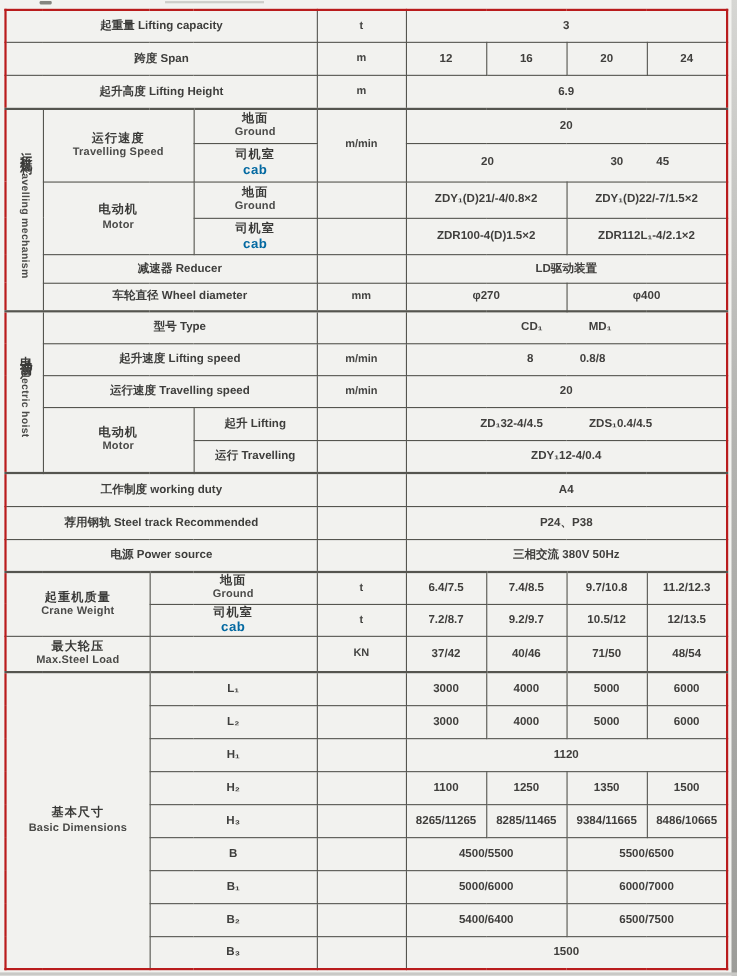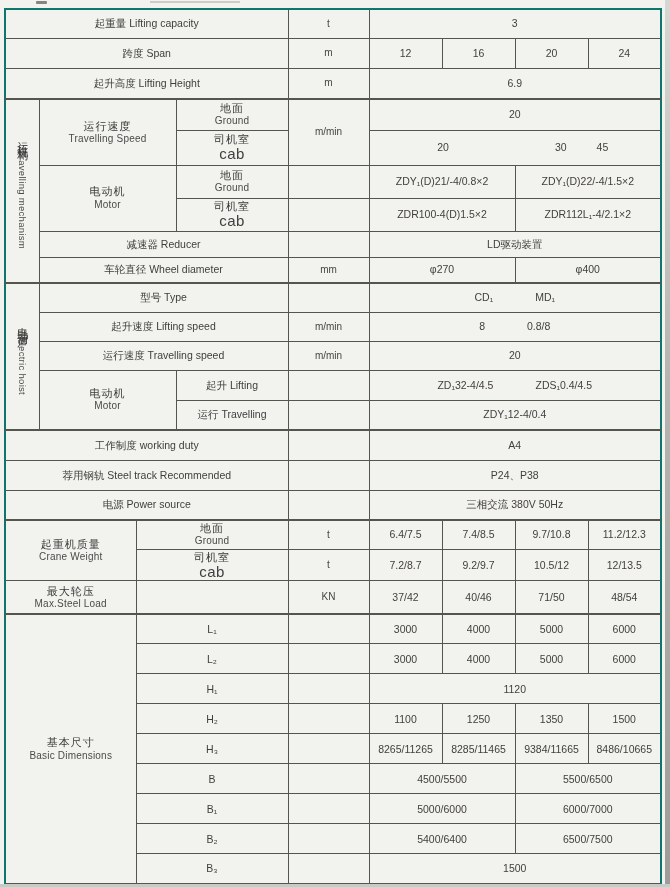--- a/index.html
+++ b/index.html
@@ -12,32 +12,33 @@
   }
   .edge-right{position:absolute; right:0; top:0; width:5px; height:100%;
     background:linear-gradient(180deg,#d6d6d3 0%,#b3b3b0 45%,#9c9c99 100%);}
   .edge-bottom{position:absolute; left:0; bottom:0; width:100%; height:3px; background:#c9c9c6;}
   .mark-top{position:absolute; left:36px; top:1px; width:11px; height:3px; background:#85857f; border-radius:1px;}
   .smudge-top{position:absolute; left:150px; top:1px; width:90px; height:2px; background:#cdcdc8;}
 
   table.spec{
     position:absolute; left:4px; top:8px; width:656px;
     border-collapse:collapse; table-layout:fixed;
-    border:2px solid #0f766e;
+    border:2px solid #b91c1c;
+    font-weight:bold;
   }
   td{
     border:1px solid #55554f;
     padding:1px 2px; text-align:center; vertical-align:middle;
     font-size:10.5px; line-height:1.2; overflow:hidden;
     background:transparent;
   }
   tr.sec > td{border-top-width:2px;}
   .zh{display:block; font-size:11px; letter-spacing:1px; color:#3a3a38;}
   .en{display:block; font-size:10px; letter-spacing:0.2px; color:#4a4a48;}
-  .cab-word{display:block; font-size:15px; letter-spacing:0.5px; line-height:1.05; color:#404040;}
+  .cab-word{display:block; font-size:12px; letter-spacing:0.5px; line-height:1.05; color:#0369a1;}
   .unit{font-size:10px; color:#454543;}
   .val{font-size:10.5px; color:#403f3d;}
   .vcell{padding:0;}
   .vwrap{display:flex; flex-direction:column; align-items:center; justify-content:center; height:100%;}
   .vzh{writing-mode:vertical-rl; text-orientation:upright; font-size:11px; letter-spacing:3px; color:#3a3a38;}
   .ven{writing-mode:vertical-rl; text-orientation:mixed; font-size:9.5px; margin-top:7px; color:#4a4a48; letter-spacing:0.3px;}
   .pair{display:flex; justify-content:center; align-items:center; gap:42px;}
   .trio{position:relative; height:14px;}
   .trio span{position:absolute; top:0; transform:translateX(-50%); white-space:nowrap;}
   .trio .p25{left:25%;} .trio .p50{left:50%;margin-left:46px;} .trio .p75{left:75%;margin-left:16px;}
@@ -125,21 +126,21 @@
       <td colspan="2" rowspan="2">
         <span class="zh">电动机</span>
         <span class="en">Motor</span>
       </td>
       <td>
         <span class="zh">地面</span>
         <span class="en">Ground</span>
       </td>
       <td class="unit"></td>
       <td colspan="2" class="val">ZDY₁(D)21/-4/0.8×2</td>
-      <td colspan="2" class="val">ZDY₁(D)22/-4/1.5×2</td>
+      <td colspan="2" class="val">ZDY₁(D)22/-7/1.5×2</td>
     </tr>
 
     <tr class="h33">
       <td>
         <span class="zh">司机室</span>
         <span class="cab-word">cab</span>
       </td>
       <td class="unit"></td>
       <td colspan="2" class="val">ZDR100-4(D)1.5×2</td>
       <td colspan="2" class="val">ZDR112L₁-4/2.1×2</td>

